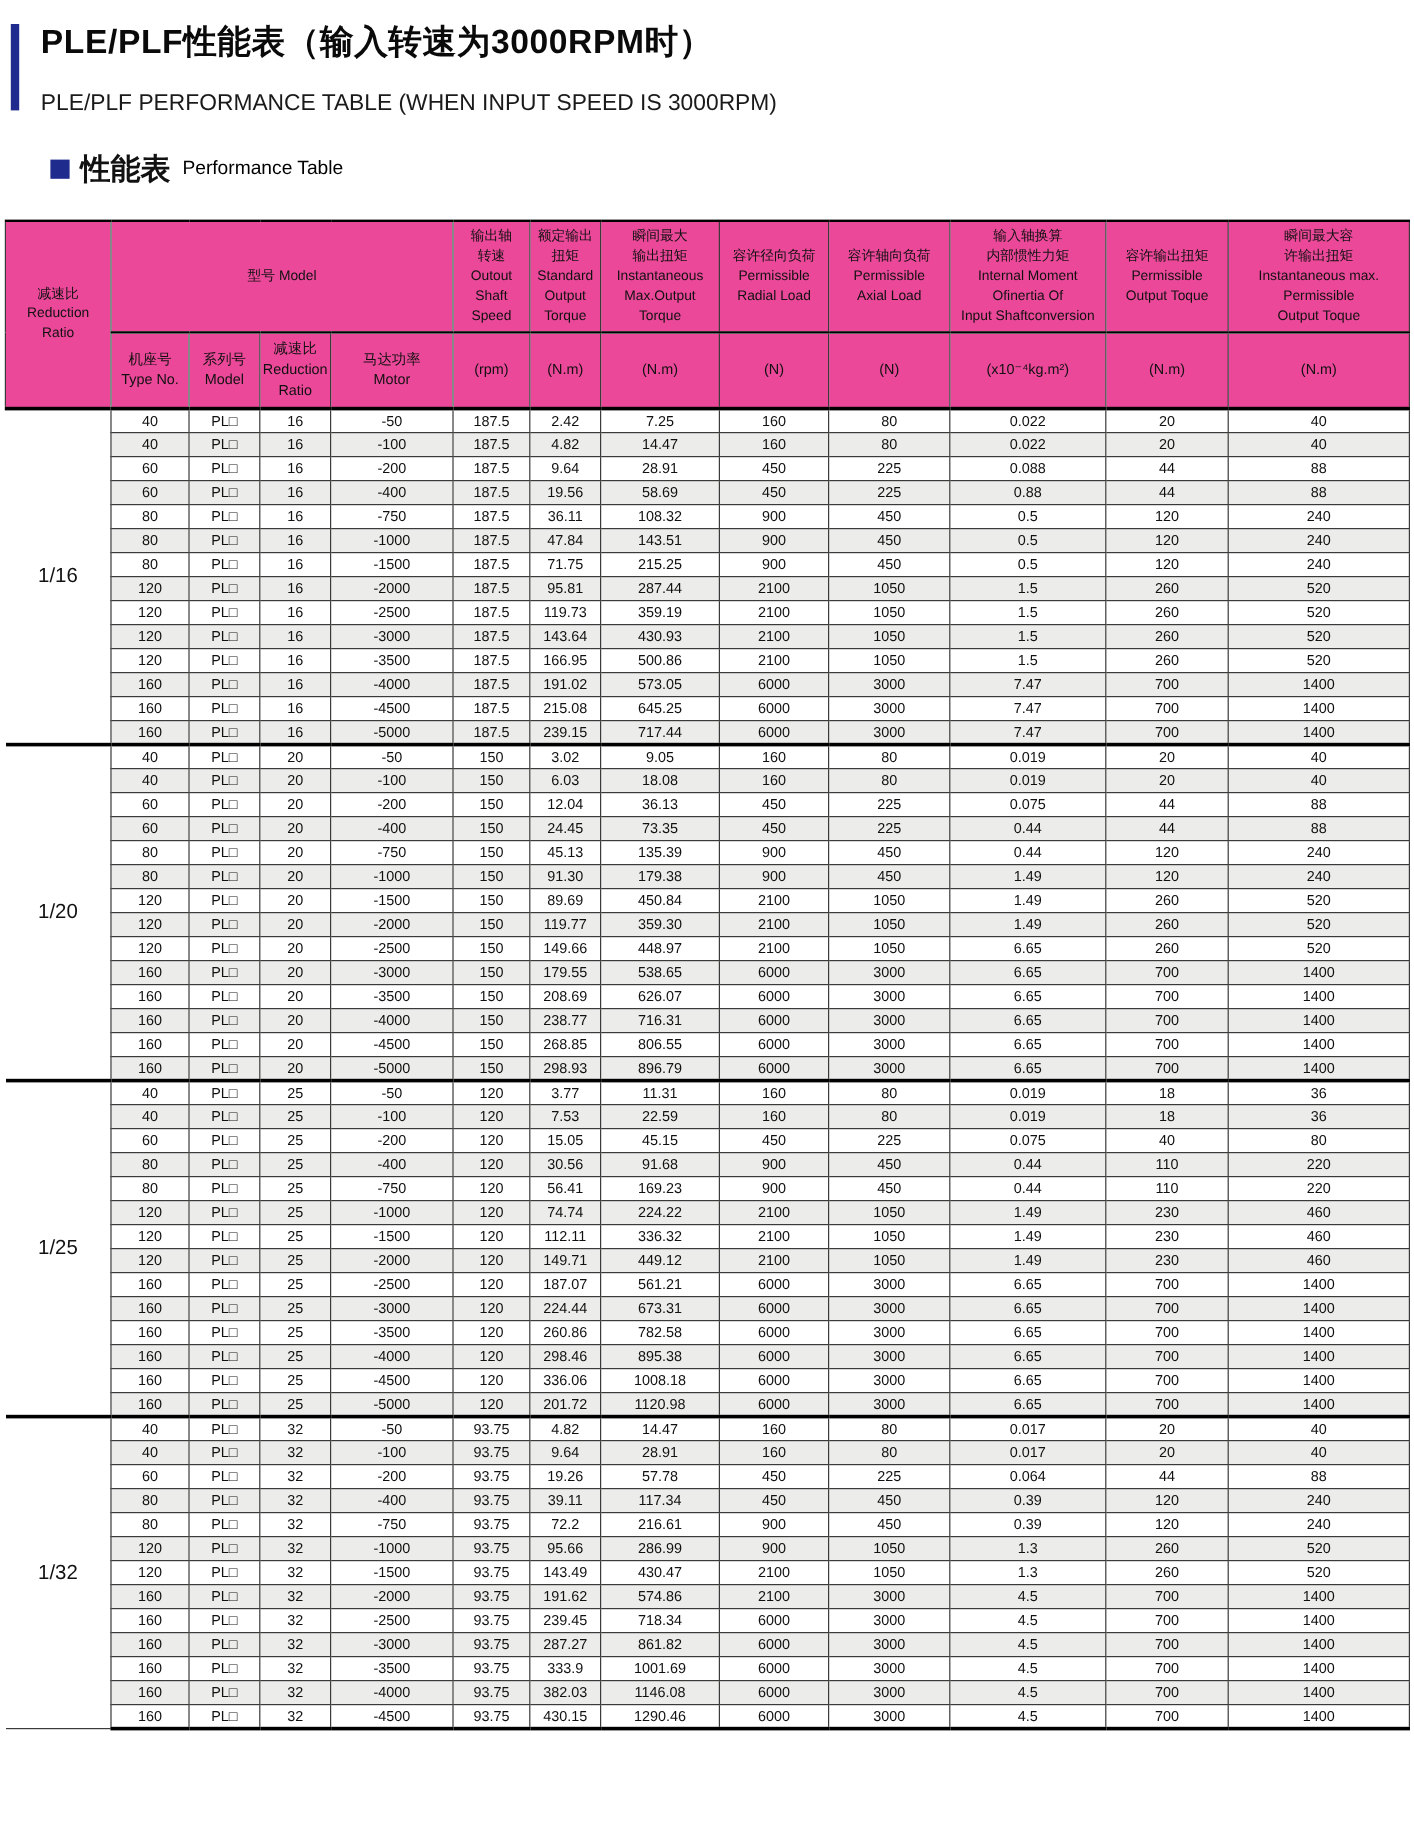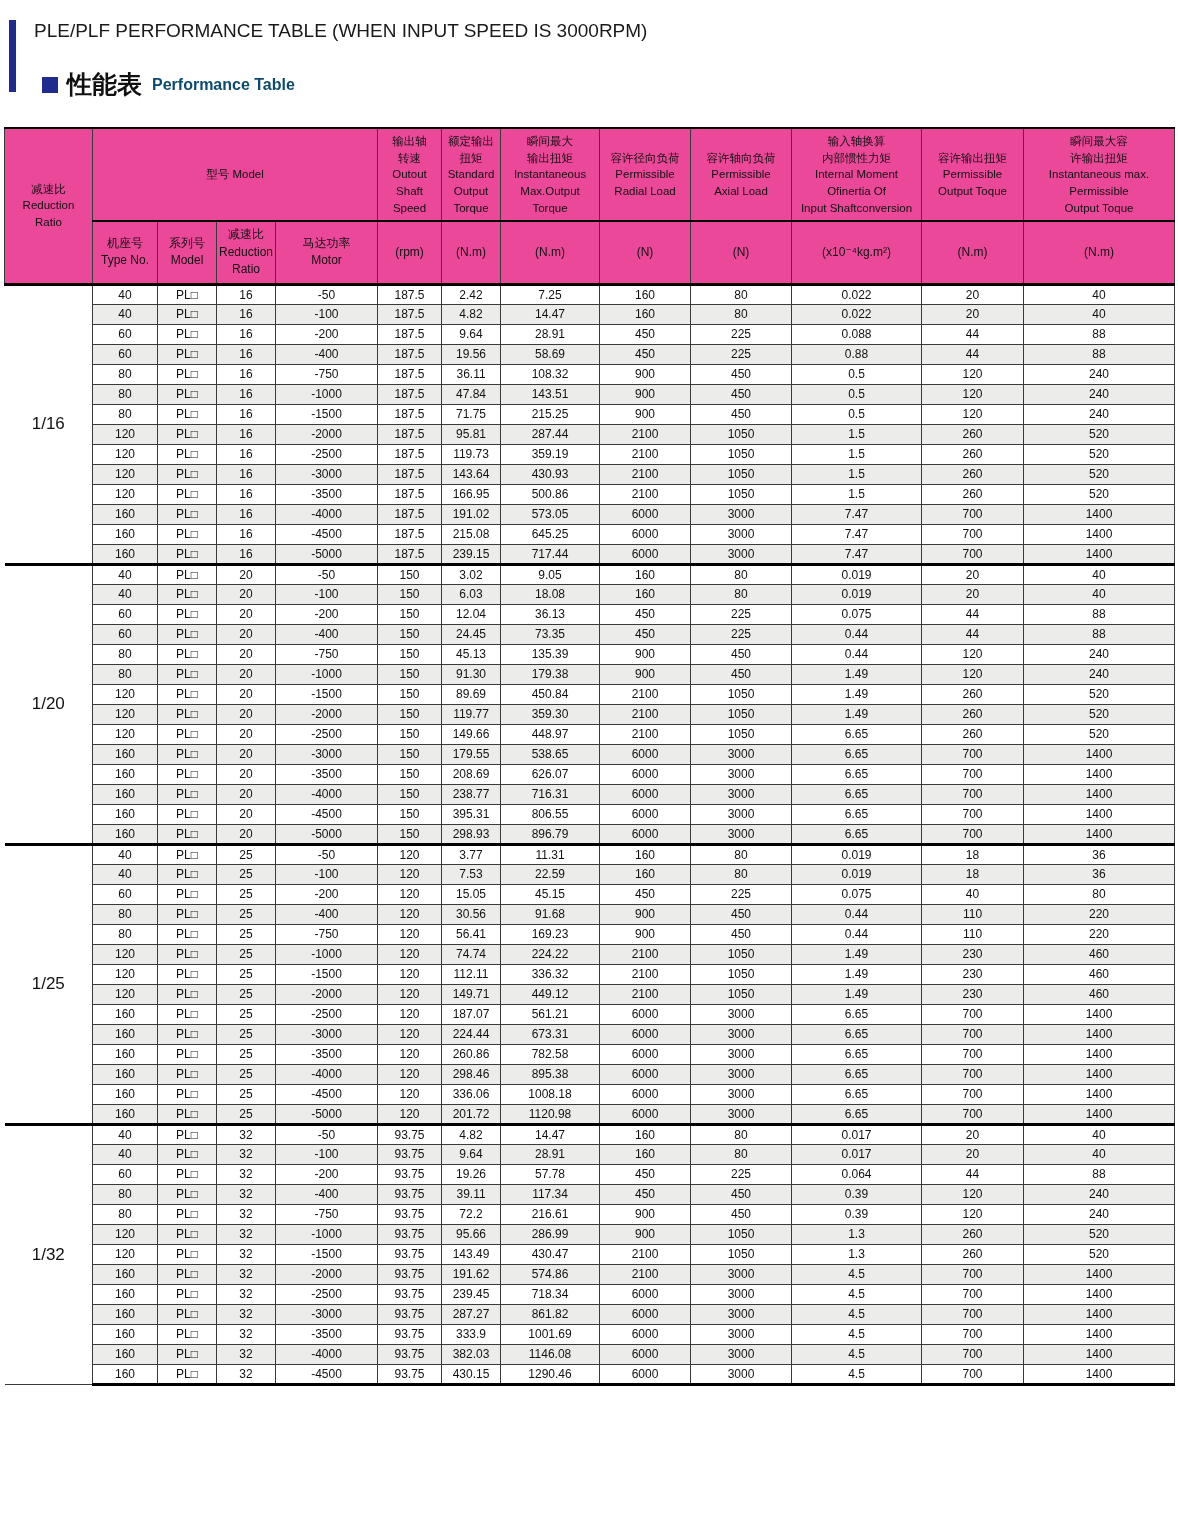--- a/index.html
+++ b/index.html
@@ -10,25 +10,25 @@
     font-family: "Liberation Sans", "DejaVu Sans", sans-serif;
     color: #111;
     overflow: hidden;
   }
   .title-block { position: relative; padding: 16px 0 0 34px; }
   .accent-bar {
     position: absolute; left: 9px; top: 20px;
     width: 7px; height: 72px; background: #1f2c8e;
   }
   .title-zh { font-size: 28px; font-weight: bold; letter-spacing: 0.5px; color: #0a0a0a; }
-  .title-en { font-size: 19px; margin-top: 4px; color: #1a1a1a; }
+  .title-en { font-size: 19px; margin-top: 22px; color: #1a1a1a; }
   .section-row { display: flex; align-items: center; margin: 26px 0 0 8px; }
   .section-sq { width: 16px; height: 16px; background: #1f2c8e; margin-right: 9px; }
   .section-zh { font-size: 25px; font-weight: bold; margin-right: 10px; }
-  .section-en { font-size: 16px; color: #0c4a6e; font-weight: bold; }
+  .section-en { font-size: 16px; color: #000000; }
 
   table.perf {
     border-collapse: collapse;
     table-layout: fixed;
     width: 1170px;
     margin: 26px 0 0 4px;
   }
   .perf th, .perf td {
     border: 1px solid #3a3a3a;
     text-align: center;
@@ -61,20 +61,21 @@
     background: #ffffff !important;
     font-size: 17px;
   }
   .perf th.rr-head { border-left: 1px solid #3a3a3a; }
 </style>
 </head>
 <body>
 
 <div class="title-block">
   <div class="accent-bar"></div>
+  <div class="title-zh">PLE/PLF性能表（输入转速为3000RPM时）</div>
   <div class="title-en">PLE/PLF PERFORMANCE TABLE (WHEN INPUT SPEED IS 3000RPM)</div>
   <div class="section-row">
     <span class="section-sq"></span>
     <span class="section-zh">性能表</span>
     <span class="section-en">Performance Table</span>
   </div>
 </div>
 
 <table class="perf">
   <colgroup>
@@ -519,21 +520,21 @@
         <td>6.65</td>
         <td>700</td>
         <td>1400</td>
       </tr>
       <tr>
         <td>160</td>
         <td>PL□</td>
         <td>20</td>
         <td>-4500</td>
         <td>150</td>
-        <td>395.31</td>
+        <td>268.85</td>
         <td>806.55</td>
         <td>6000</td>
         <td>3000</td>
         <td>6.65</td>
         <td>700</td>
         <td>1400</td>
       </tr>
       <tr class="shaded">
         <td>160</td>
         <td>PL□</td>

